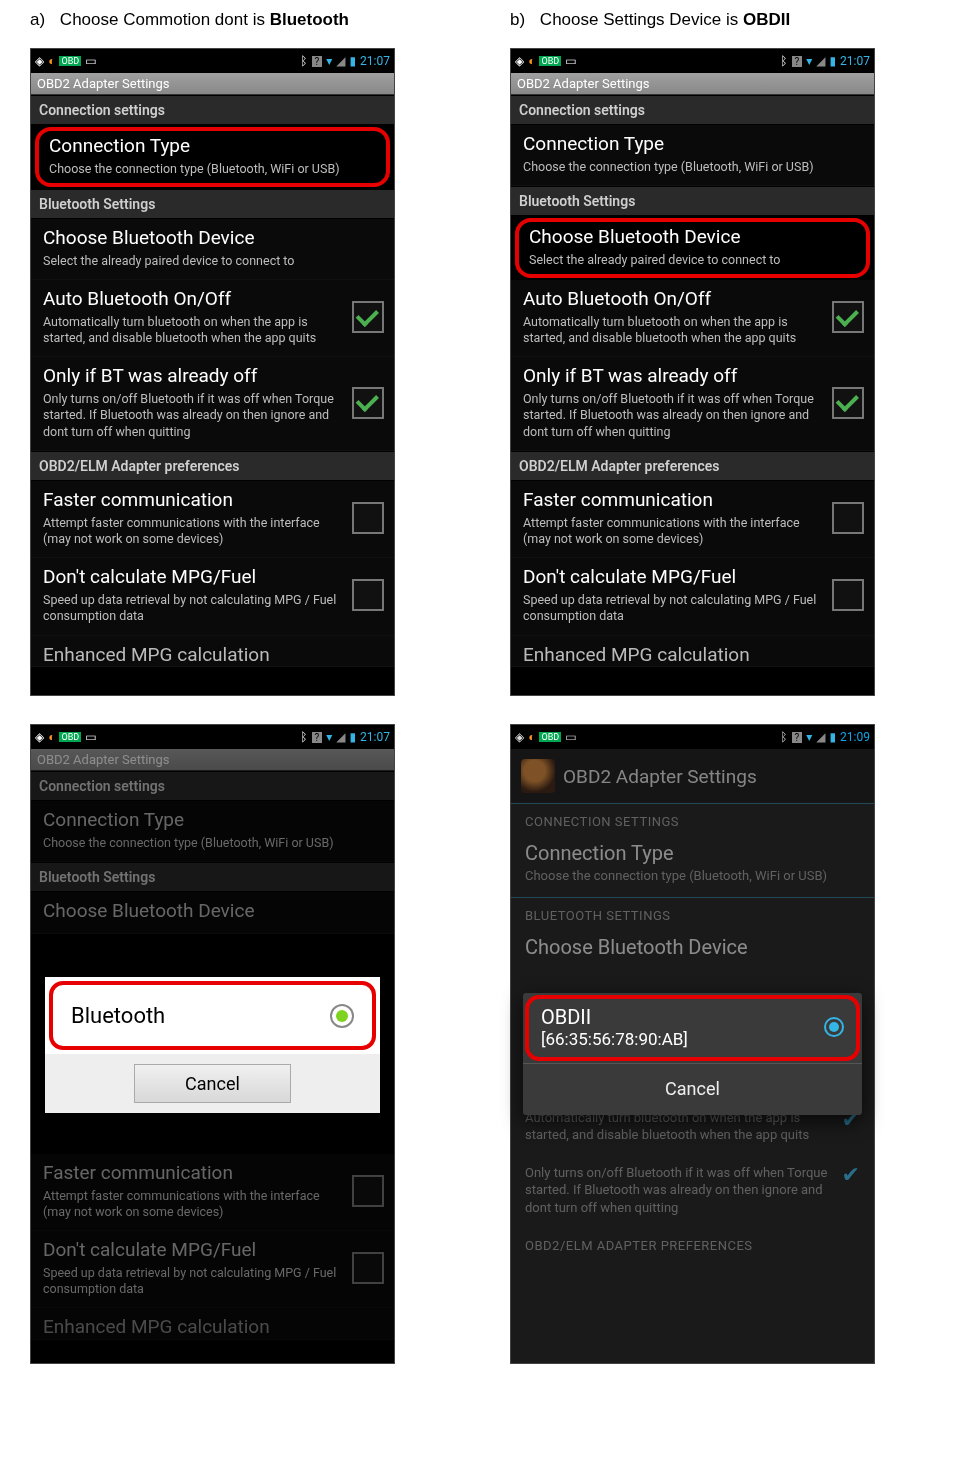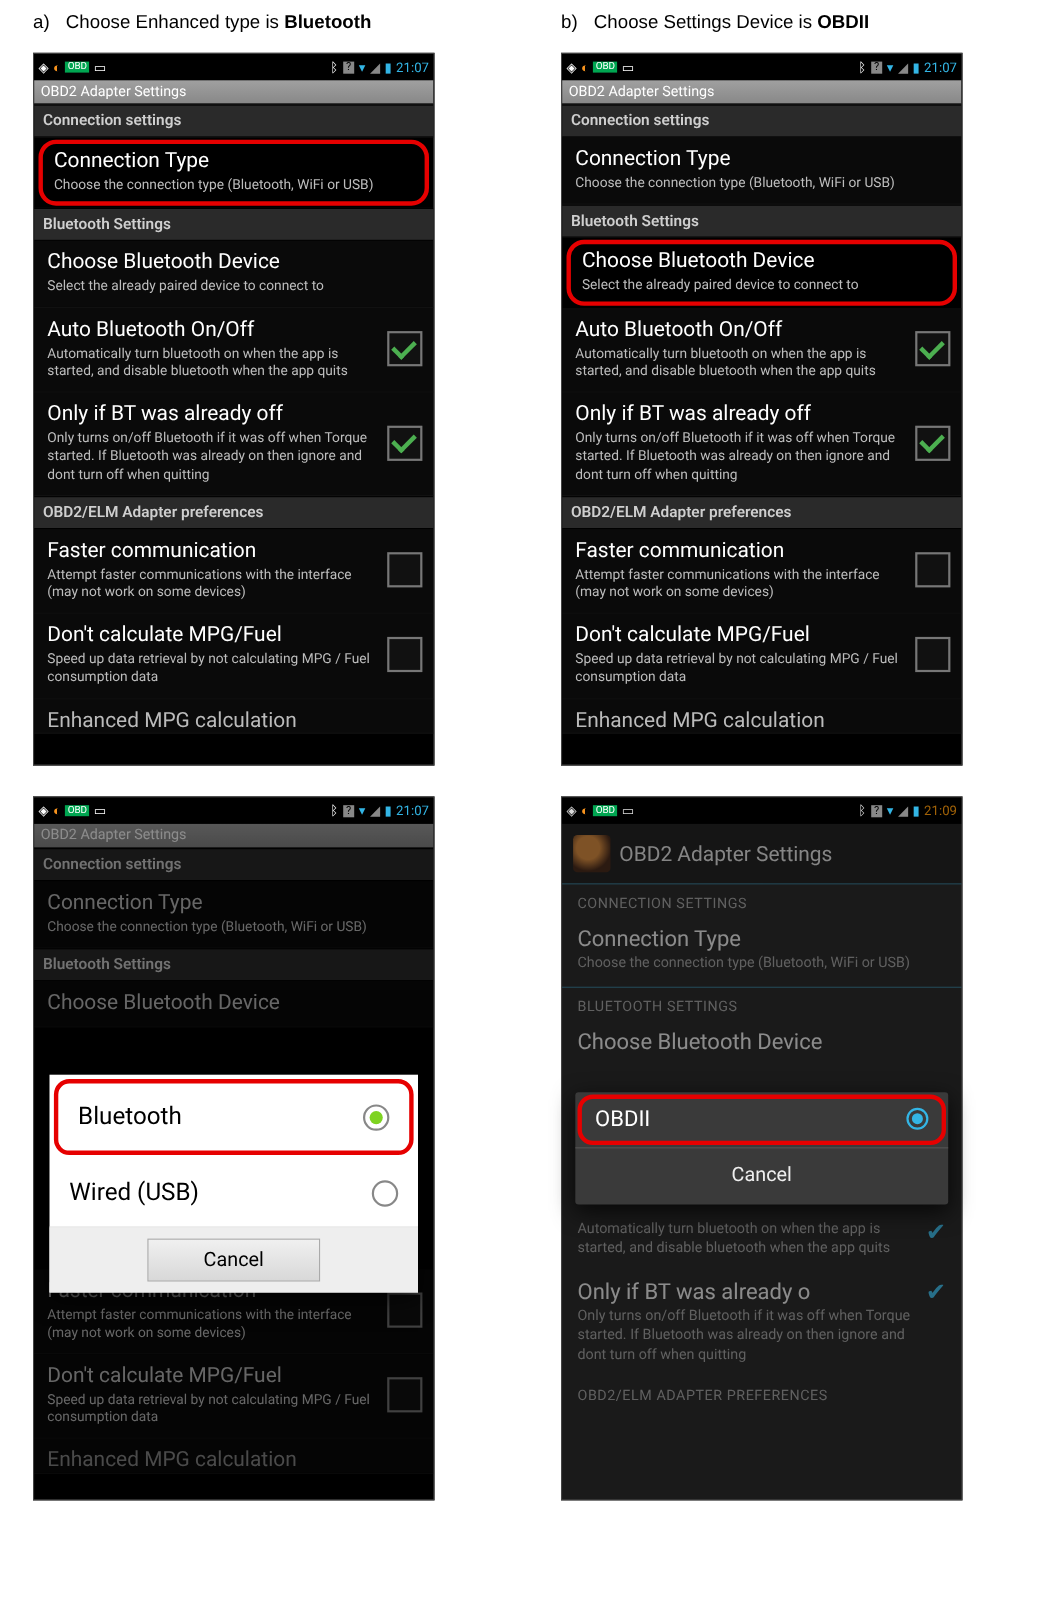--- a/index.html
+++ b/index.html
@@ -201,21 +201,21 @@
     border-top:1px solid #555;
   }
 </style>
 </head>
 <body>
 
 <div class="row">
   <div class="col">
     <p class="step-label">
       <span class="tag">a)</span>
-      <span>Choose Enhanced type is </span><b>Bluetooth</b>
+      <span>Choose Commotion dont is </span><b>Bluetooth</b>
     </p>
   </div>
   <div class="col">
     <p class="step-label">
       <span class="tag">b)</span>
       <span>Choose Settings Device is </span><b>OBDII</b>
     </p>
   </div>
 </div>
 
@@ -422,24 +422,20 @@
         <div class="text">
             <div class="li-title" style="color:#888">Enhanced MPG calculation</div>
           </div>
       </div>
 
       <div class="white-dialog">
         <div class="opt hl">
           <span>Bluetooth</span>
           <span class="radio on"></span>
         </div>
-        <div class="opt">
-          <span>Wired (USB)</span>
-          <span class="radio"></span>
-        </div>
         <div class="cancel-row">
           <div class="cancel-btn">Cancel</div>
         </div>
       </div>
     </div>
   </div>
 
   <div class="col">
     <div class="holo" style="height:640px">
       <div class="statusbar">
@@ -448,21 +444,21 @@
           <span class="sicon" style="color:#f7931e">◐</span>
           <span class="sicon" style="background:#00a651;color:#fff;font-size:9px;padding:0 2px">OBD</span>
           <span class="sicon">▭</span>
         </span>
         <span class="sicons">
           <span class="sicon">ᛒ</span>
           <span class="sicon" style="background:#888;color:#000;font-size:10px;padding:0 3px">?</span>
           <span class="sicon" style="color:#33b5e5">▾</span>
           <span class="sicon" style="color:#888">◢</span>
           <span class="sicon" style="color:#33b5e5">▮</span>
-          <span style="color:#a16207">21:09</span>
+          <span style="color:#0ea5e9">21:09</span>
         </span>
       </div>
       <div class="appbar dim2">
         <div class="appicon"></div>
         <div class="apptitle">OBD2 Adapter Settings</div>
       </div>
       <div class="hsec dim2">CONNECTION SETTINGS</div>
       <div class="hitem dim2">
         <div class="text">
           <div class="ht">Connection Type</div>
@@ -479,31 +475,31 @@
       <div style="height:130px"></div>
 
       <div class="hitem dim2">
         <div class="text">
             <div class="hs">Automatically turn bluetooth on when the app is started, and disable bluetooth when the app quits</div>
           </div>
         <span class="bluecheck">✔</span>
       </div>
       <div class="hitem dim2">
         <div class="text">
-          <div class="ht">Only if BT was already o</div>
           <div class="hs">Only turns on/off Bluetooth if it was off when Torque started. If Bluetooth was already on then ignore and dont turn off when quitting</div>
         </div>
         <span class="bluecheck">✔</span>
       </div>
       <div class="hsec dim2" style="border:none">OBD2/ELM ADAPTER PREFERENCES</div>
 
       <div class="dev-dialog">
         <div class="dev-opt">
           <div class="text">
             <div class="dt">OBDII</div>
+            <div class="ds">[66:35:56:78:90:AB]</div>
           </div>
           <span class="blueradio"></span>
         </div>
         <div class="dev-cancel">Cancel</div>
       </div>
     </div>
   </div>
 </div>
 
 </body></html>

